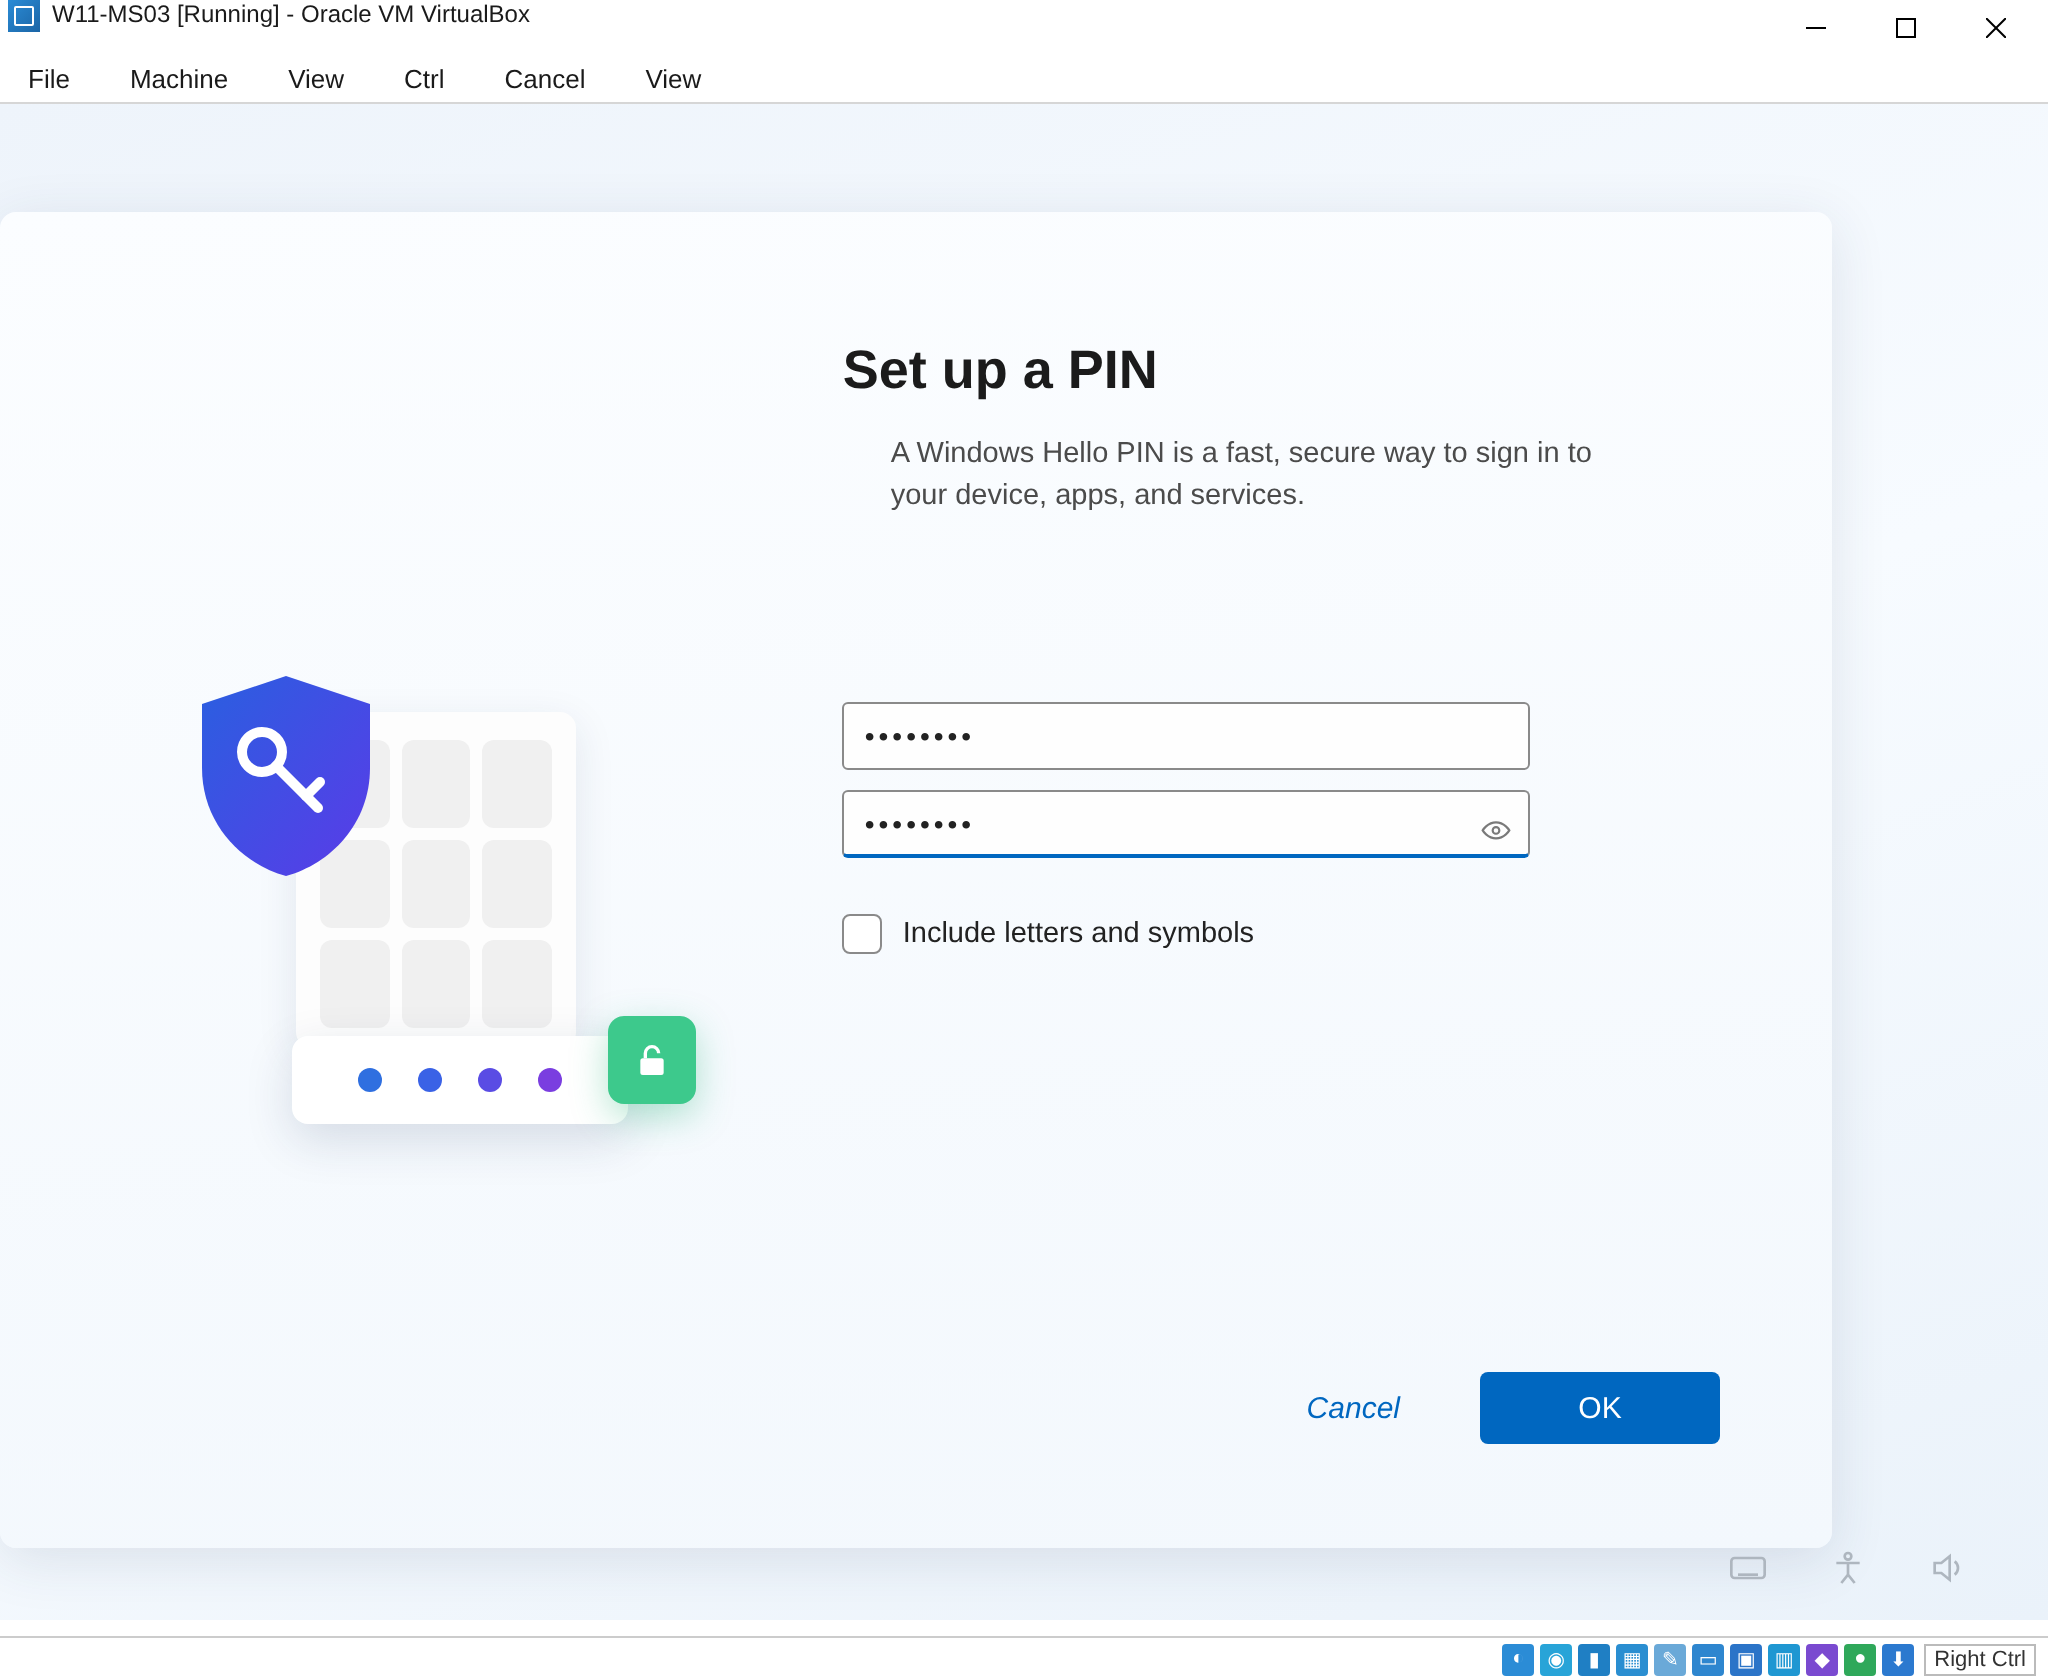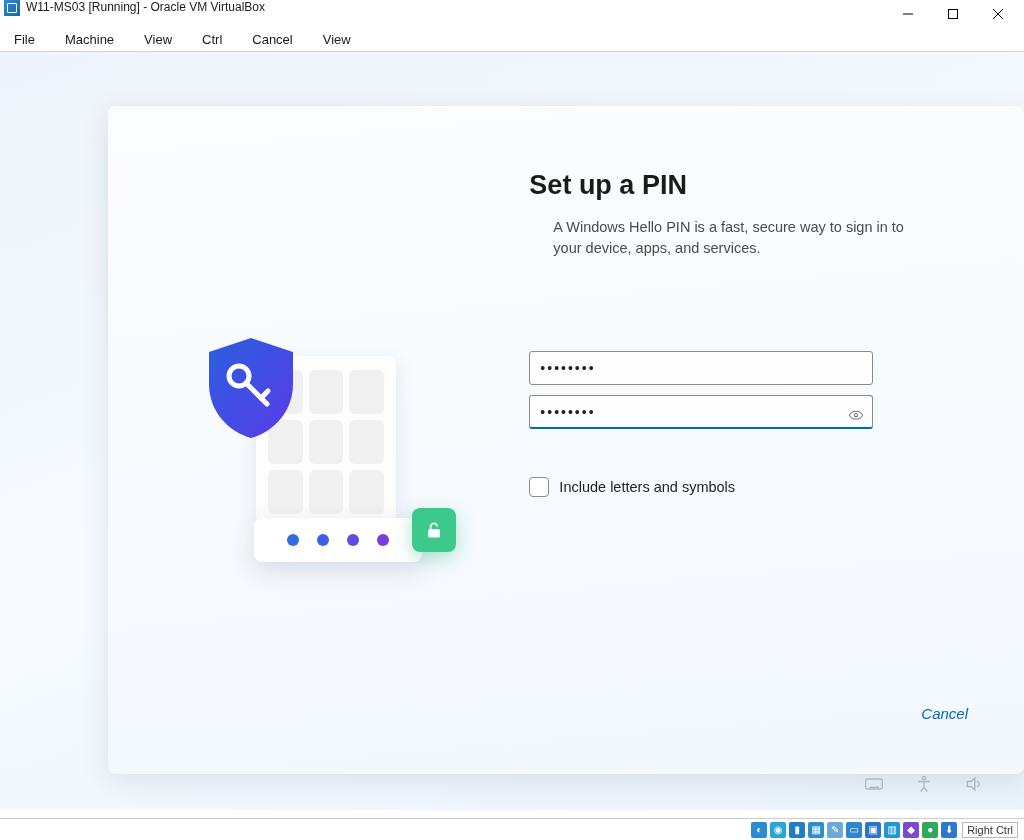--- a/index.html
+++ b/index.html
@@ -62,21 +62,21 @@
 
   .vm-screen {
     position: absolute;
     left: 0;
     top: 52px;
     width: 1024px;
     height: 758px;
     background: linear-gradient(160deg, #eef4fb 0%, #f7fbff 50%, #eaf2fa 100%);
     display: flex;
     align-items: flex-start;
-    justify-content: flex-end;
+    justify-content: flex-start;
   }
 
   .setup-card {
     margin-top: 54px;
     width: 916px;
     height: 668px;
     background: linear-gradient(175deg, #fbfdff 0%, #f3f8fd 100%);
     border-radius: 8px;
     box-shadow: 0 6px 28px rgba(40, 60, 90, 0.12);
     position: relative;
@@ -134,21 +134,21 @@
     height: 18px;
     color: #6a6a6a;
     display: flex;
     align-items: center;
     justify-content: center;
   }
   .chk-row {
     display: flex;
     align-items: center;
     gap: 10px;
-    margin-top: 28px;
+    margin-top: 8px;
   }
   .chk {
     width: 20px;
     height: 20px;
     border: 1px solid #8a8a8a;
     border-radius: 4px;
     background: #fff;
   }
   .chk-label { font-size: 14.5px; color: #222; }
 
@@ -393,20 +393,21 @@
       </div>
 
       <div class="chk-row">
         <div class="chk"></div>
         <span class="chk-label">Include letters and symbols</span>
       </div>
     </div>
 
     <div class="btn-row">
       <button class="btn-cancel">Cancel</button>
+      <button class="btn-ok">OK</button>
     </div>
   </div>
 
   <div class="win-tray">
     <svg viewBox="0 0 24 24" fill="none" stroke="currentColor" stroke-width="1.6">
         <rect x="2" y="6" width="20" height="12" rx="2"></rect>
         <line x1="6" y1="16" x2="18" y2="16"></line>
       </svg>
     <svg viewBox="0 0 24 24" fill="none" stroke="currentColor" stroke-width="1.6">
         <circle cx="12" cy="5" r="2"></circle>

